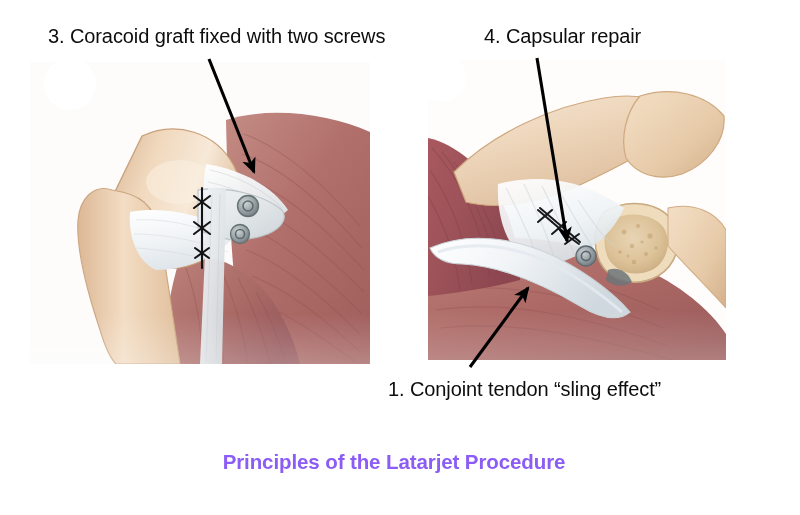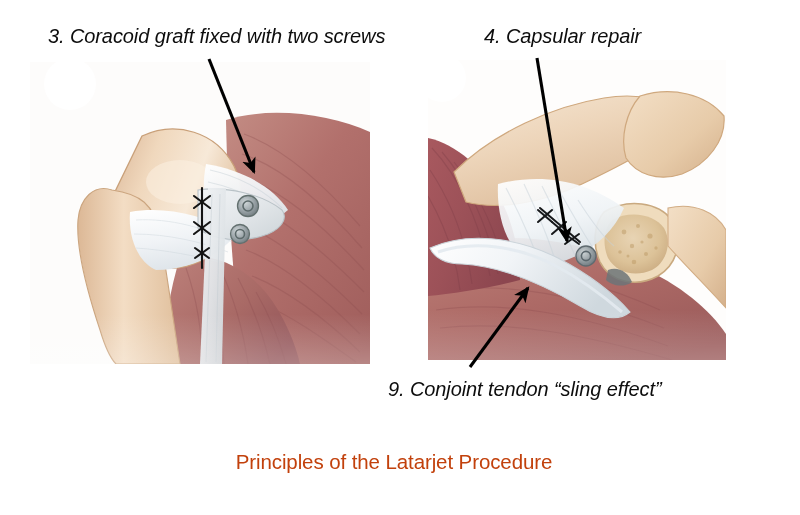--- a/index.html
+++ b/index.html
@@ -13,33 +13,32 @@
   #stage{position:absolute;left:0;top:0;width:800px;height:515px;}
 
   .label{
     position:absolute;
     color:#0d0d0d;
     font-size:20px;
     line-height:24px;
     white-space:nowrap;
     font-weight:400;
     letter-spacing:-0.1px;
-    font-style:italic;
   }
   #label-3{left:48px;top:24px;}
   #label-2{left:484px;top:24px;}
   #label-1{left:388px;top:377px;}
 
   #title{
     position:absolute;
     left:0;right:12px;top:450px;
     text-align:center;
     font-size:20.5px;
-    font-weight:normal;
-    color:#c2410c;
+    font-weight:bold;
+    color:#8b5cf6;
     letter-spacing:-0.1px;
   }
 
   .panel{position:absolute;overflow:hidden;}
   #panel-left{left:30px;top:62px;width:340px;height:302px;background:#fdfcfb;}
   #panel-right{left:428px;top:60px;width:298px;height:300px;background:#fefdfc;}
 
   svg.art{position:absolute;left:0;top:0;width:100%;height:100%;display:block;}
   #arrow-layer{position:absolute;left:0;top:0;width:800px;height:515px;pointer-events:none;}
 </style>
@@ -295,16 +294,16 @@
         <path d="M 0 0.6 L 10 5 L 0 9.4 L 2.6 5 Z" fill="#000000"></path>
       </marker>
     </defs>
     <line x1="209" y1="59" x2="254" y2="172" stroke="#000000" stroke-width="3.1" marker-end="url(#ah)"></line>
     <line x1="537" y1="58" x2="567" y2="241" stroke="#000000" stroke-width="3.1" marker-end="url(#ah)"></line>
     <line x1="470" y1="367" x2="528" y2="288" stroke="#000000" stroke-width="3.1" marker-end="url(#ah)"></line>
   </svg>
 
   <div class="label" id="label-3">3. Coracoid graft fixed with two screws</div>
   <div class="label" id="label-2">4. Capsular repair</div>
-  <div class="label" id="label-1">9. Conjoint tendon “sling effect”</div>
+  <div class="label" id="label-1">1. Conjoint tendon “sling effect”</div>
 
   <div id="title">Principles of the Latarjet Procedure</div>
 </div>
 
 </body></html>

